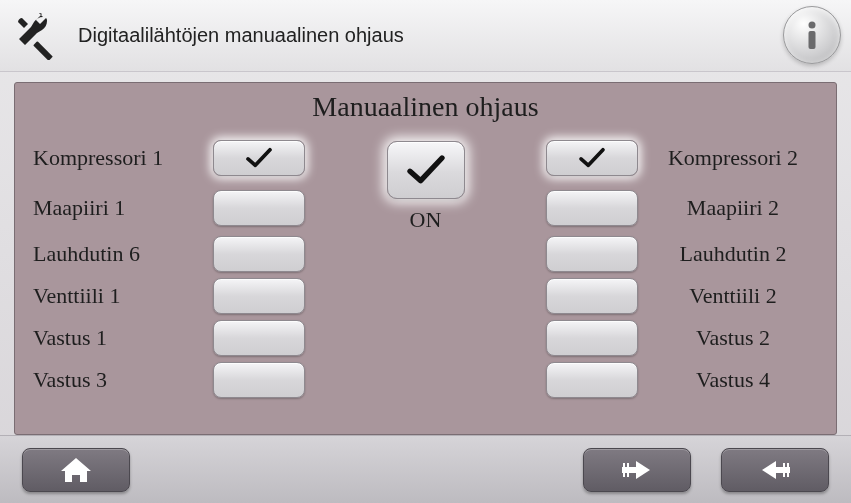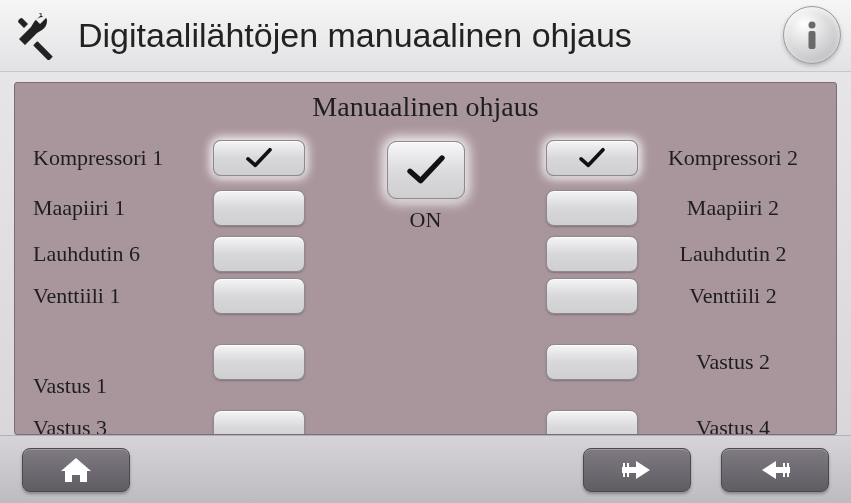--- a/index.html
+++ b/index.html
@@ -14,21 +14,21 @@
 
   .titlebar {
     height: 72px;
     background: linear-gradient(#f6f6f7, #e2e1e3);
     display: flex; align-items: center;
     padding: 0 12px;
     border-bottom: 1px solid #c9c6cc;
     position: relative;
   }
   .titlebar .tools-icon { width: 48px; height: 48px; color:#222; }
-  .titlebar .title { font-size: 34px; color:#222; margin-left: 18px; }
+  .titlebar .title { font-size: 20px; color:#222; margin-left: 18px; }
   .info-circle {
     position: absolute; right: 10px; top: 6px;
     width: 58px; height: 58px; border-radius: 50%;
     background: radial-gradient(circle at 35% 30%, #fefefe, #cfcfd1 60%, #aeaeb0);
     border: 1px solid #9b9b9d;
     box-shadow: inset 0 2px 6px rgba(255,255,255,0.8), 0 2px 4px rgba(0,0,0,0.2);
     display:flex; align-items:center; justify-content:center;
     color:#5a5a5c;
     font-style: italic; font-weight: bold; font-size: 34px;
   }
@@ -166,21 +166,21 @@
         <div class="btn btn-right" style="grid-area: 2 / 4;"></div>
         <div class="label-right" style="grid-area: 2 / 5;">Maapiiri 2</div>
         <div class="label-left" style="grid-area: 3 / 1;">Lauhdutin 6</div>
         <div class="btn" style="grid-area: 3 / 2;"></div>
         <div class="btn btn-right" style="grid-area: 3 / 4;"></div>
         <div class="label-right" style="grid-area: 3 / 5;">Lauhdutin 2</div>
         <div class="label-left" style="grid-area: 4 / 1;">Venttiili 1</div>
         <div class="btn" style="grid-area: 4 / 2;"></div>
         <div class="btn btn-right" style="grid-area: 4 / 4;"></div>
         <div class="label-right" style="grid-area: 4 / 5;">Venttiili 2</div>
-        <div class="label-left" style="grid-area: 5 / 1; margin-top: 48px;">Vastus 1</div>
+        <div class="label-left" style="grid-area: 5 / 1;">Vastus 1</div>
         <div class="btn" style="grid-area: 5 / 2;"></div>
         <div class="btn btn-right" style="grid-area: 5 / 4;"></div>
         <div class="label-right" style="grid-area: 5 / 5;">Vastus 2</div>
         <div class="label-left" style="grid-area: 6 / 1;">Vastus 3</div>
         <div class="btn" style="grid-area: 6 / 2;"></div>
         <div class="btn btn-right" style="grid-area: 6 / 4;"></div>
         <div class="label-right" style="grid-area: 6 / 5;">Vastus 4</div>
       </div>
   </div>
 

